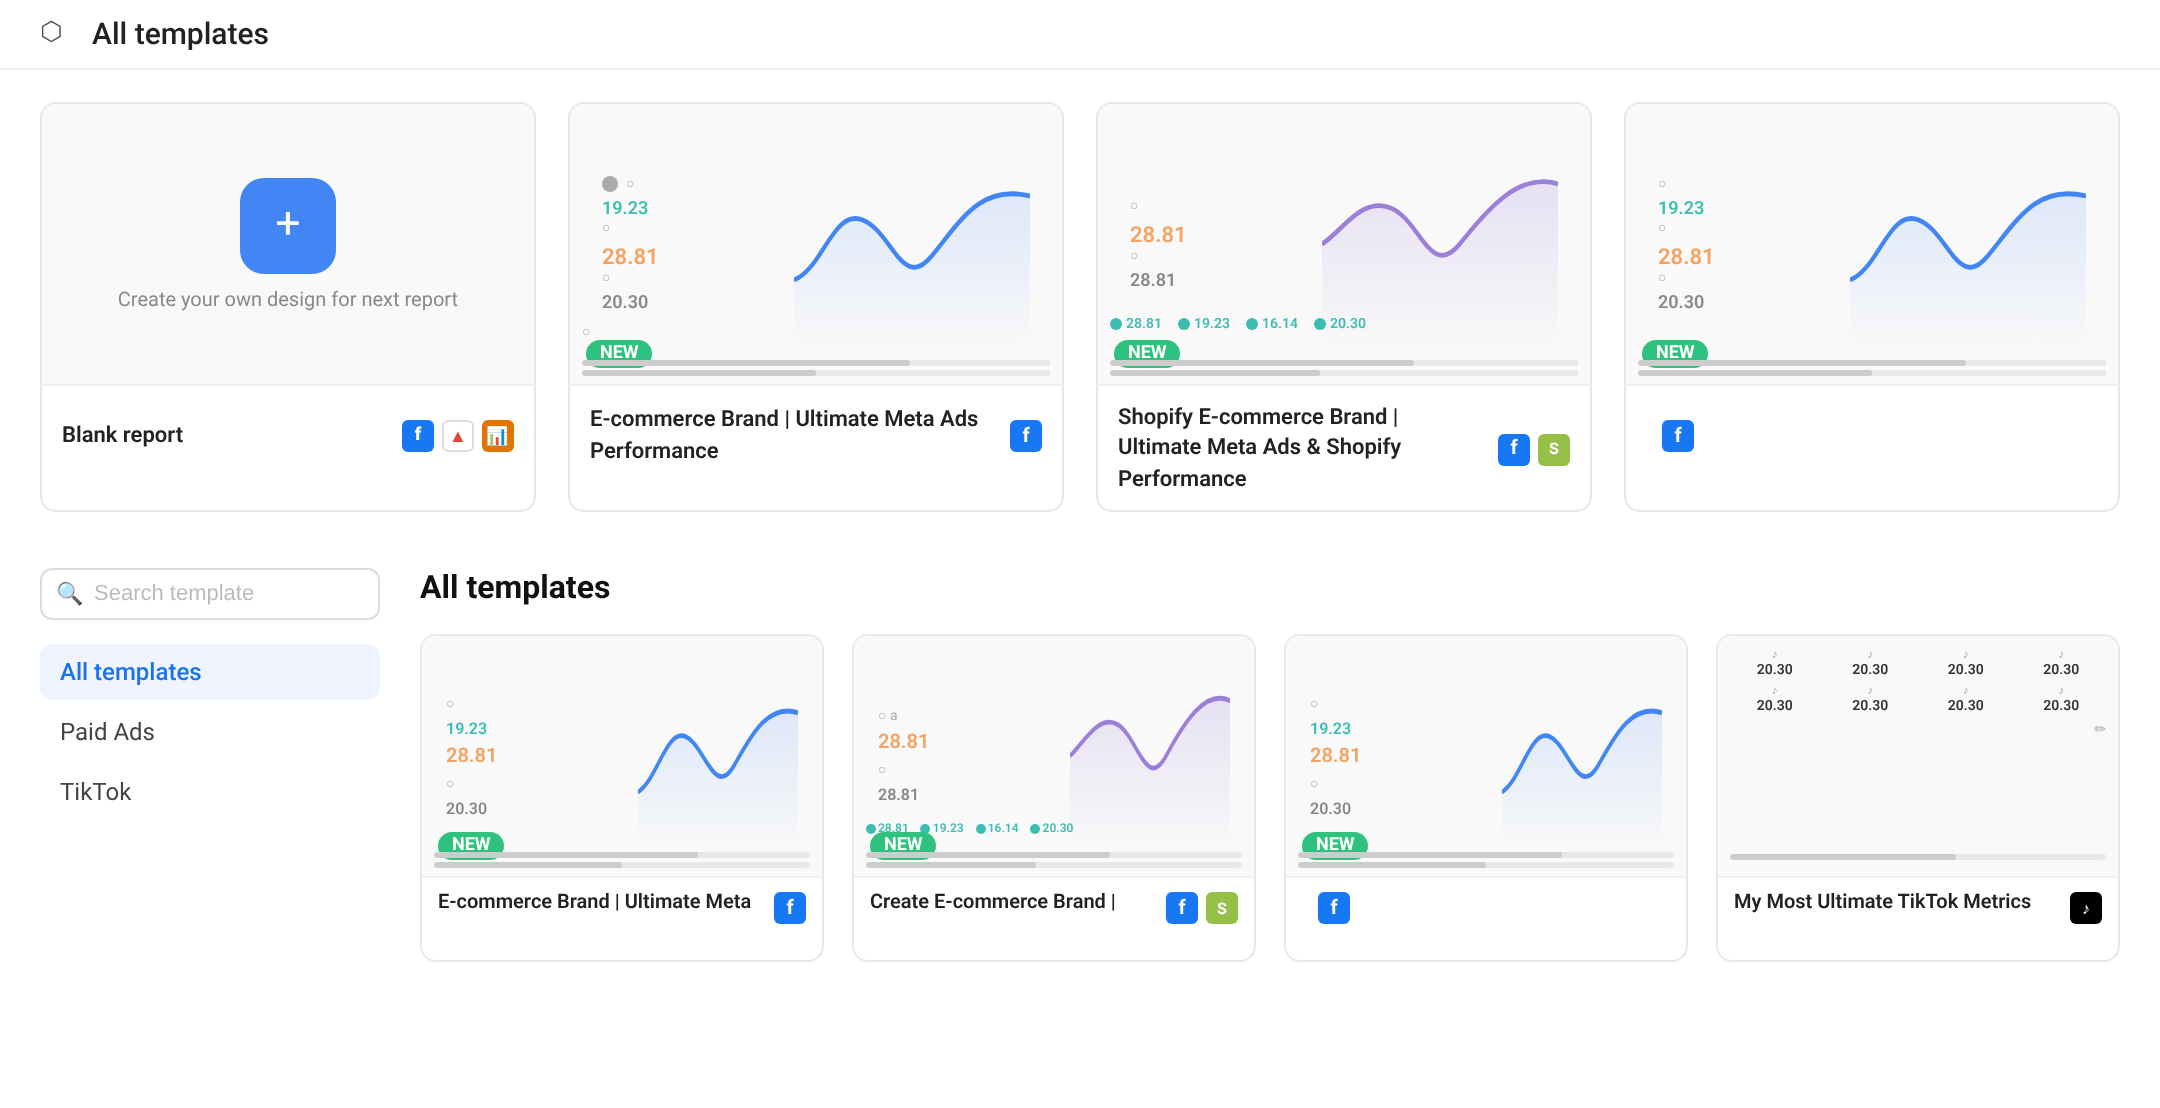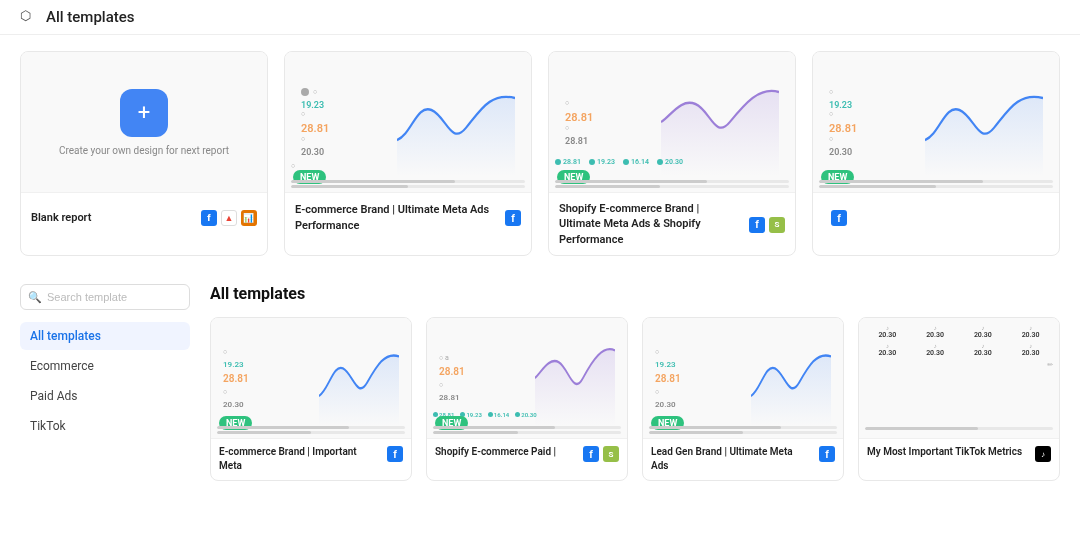--- a/index.html
+++ b/index.html
@@ -546,21 +546,20 @@
   </div>
 
   <div class="all-templates-section">
 
     <div class="sidebar">
       <div class="search-input-wrapper">
         <span class="search-icon">🔍</span>
         <input type="text" class="search-input" placeholder="Search template" style="">
       </div>
       <div class="sidebar-item active">All templates</div>
-      <div class="sidebar-item">Ecommerce</div>
       <div class="sidebar-item">Paid Ads</div>
       <div class="sidebar-item">TikTok</div>
     </div>
 
     <div class="templates-grid">
       <div class="all-templates-title">All templates</div>
       <div class="grid-row">
 
         <div class="grid-card">
           <div class="grid-card-preview">
@@ -589,21 +588,21 @@
             <div class="progress-bars">
               <div class="progress-bar-row">
                   <div class="progress-bar-fill" style="width:70%"></div>
                 </div>
               <div class="progress-bar-row">
                   <div class="progress-bar-fill" style="width:50%"></div>
                 </div>
             </div>
           </div>
           <div class="grid-card-footer">
-            <span class="grid-card-name">E-commerce Brand | Important Meta</span>
+            <span class="grid-card-name">E-commerce Brand | Ultimate Meta</span>
             <div class="card-icons">
               <div class="social-icon fb-icon">f</div>
             </div>
           </div>
         </div>
 
         <div class="grid-card">
           <div class="grid-card-preview">
             <div class="chart-preview" style="padding:4px;">
               <div class="chart-left">
@@ -648,21 +647,21 @@
             <div class="progress-bars">
               <div class="progress-bar-row">
                   <div class="progress-bar-fill" style="width:65%"></div>
                 </div>
               <div class="progress-bar-row">
                   <div class="progress-bar-fill" style="width:45%"></div>
                 </div>
             </div>
           </div>
           <div class="grid-card-footer">
-            <span class="grid-card-name">Shopify E-commerce Paid |</span>
+            <span class="grid-card-name">Create E-commerce Brand |</span>
             <div class="card-icons">
               <div class="social-icon fb-icon">f</div>
               <div class="social-icon shopify-icon">S</div>
             </div>
           </div>
         </div>
 
         <div class="grid-card">
           <div class="grid-card-preview">
             <div class="chart-preview" style="padding:4px;">
@@ -690,21 +689,20 @@
             <div class="progress-bars">
               <div class="progress-bar-row">
                   <div class="progress-bar-fill" style="width:70%"></div>
                 </div>
               <div class="progress-bar-row">
                   <div class="progress-bar-fill" style="width:50%"></div>
                 </div>
             </div>
           </div>
           <div class="grid-card-footer">
-            <span class="grid-card-name">Lead Gen Brand | Ultimate Meta Ads</span>
             <div class="card-icons">
               <div class="social-icon fb-icon">f</div>
             </div>
           </div>
         </div>
 
         <div class="grid-card">
           <div class="grid-card-preview" style="padding:6px;">
             <div style="width:100%;height:100%;">
               <div style="display:grid;grid-template-columns:repeat(4,1fr);gap:3px;margin-bottom:2px;">
@@ -745,21 +743,21 @@
                 <div style="font-size:7px;color:#aaa;">✏</div>
               </div>
               <div style="position:absolute;bottom:6px;left:6px;right:6px;">
                 <div class="progress-bar-row" style="margin-bottom:2px;">
                     <div class="progress-bar-fill" style="width:60%"></div>
                   </div>
               </div>
             </div>
           </div>
           <div class="grid-card-footer">
-            <span class="grid-card-name">My Most Important TikTok Metrics</span>
+            <span class="grid-card-name">My Most Ultimate TikTok Metrics</span>
             <div class="card-icons">
               <div class="social-icon tiktok-icon">♪</div>
             </div>
           </div>
         </div>
 
       </div>
     </div>
   </div>
 

